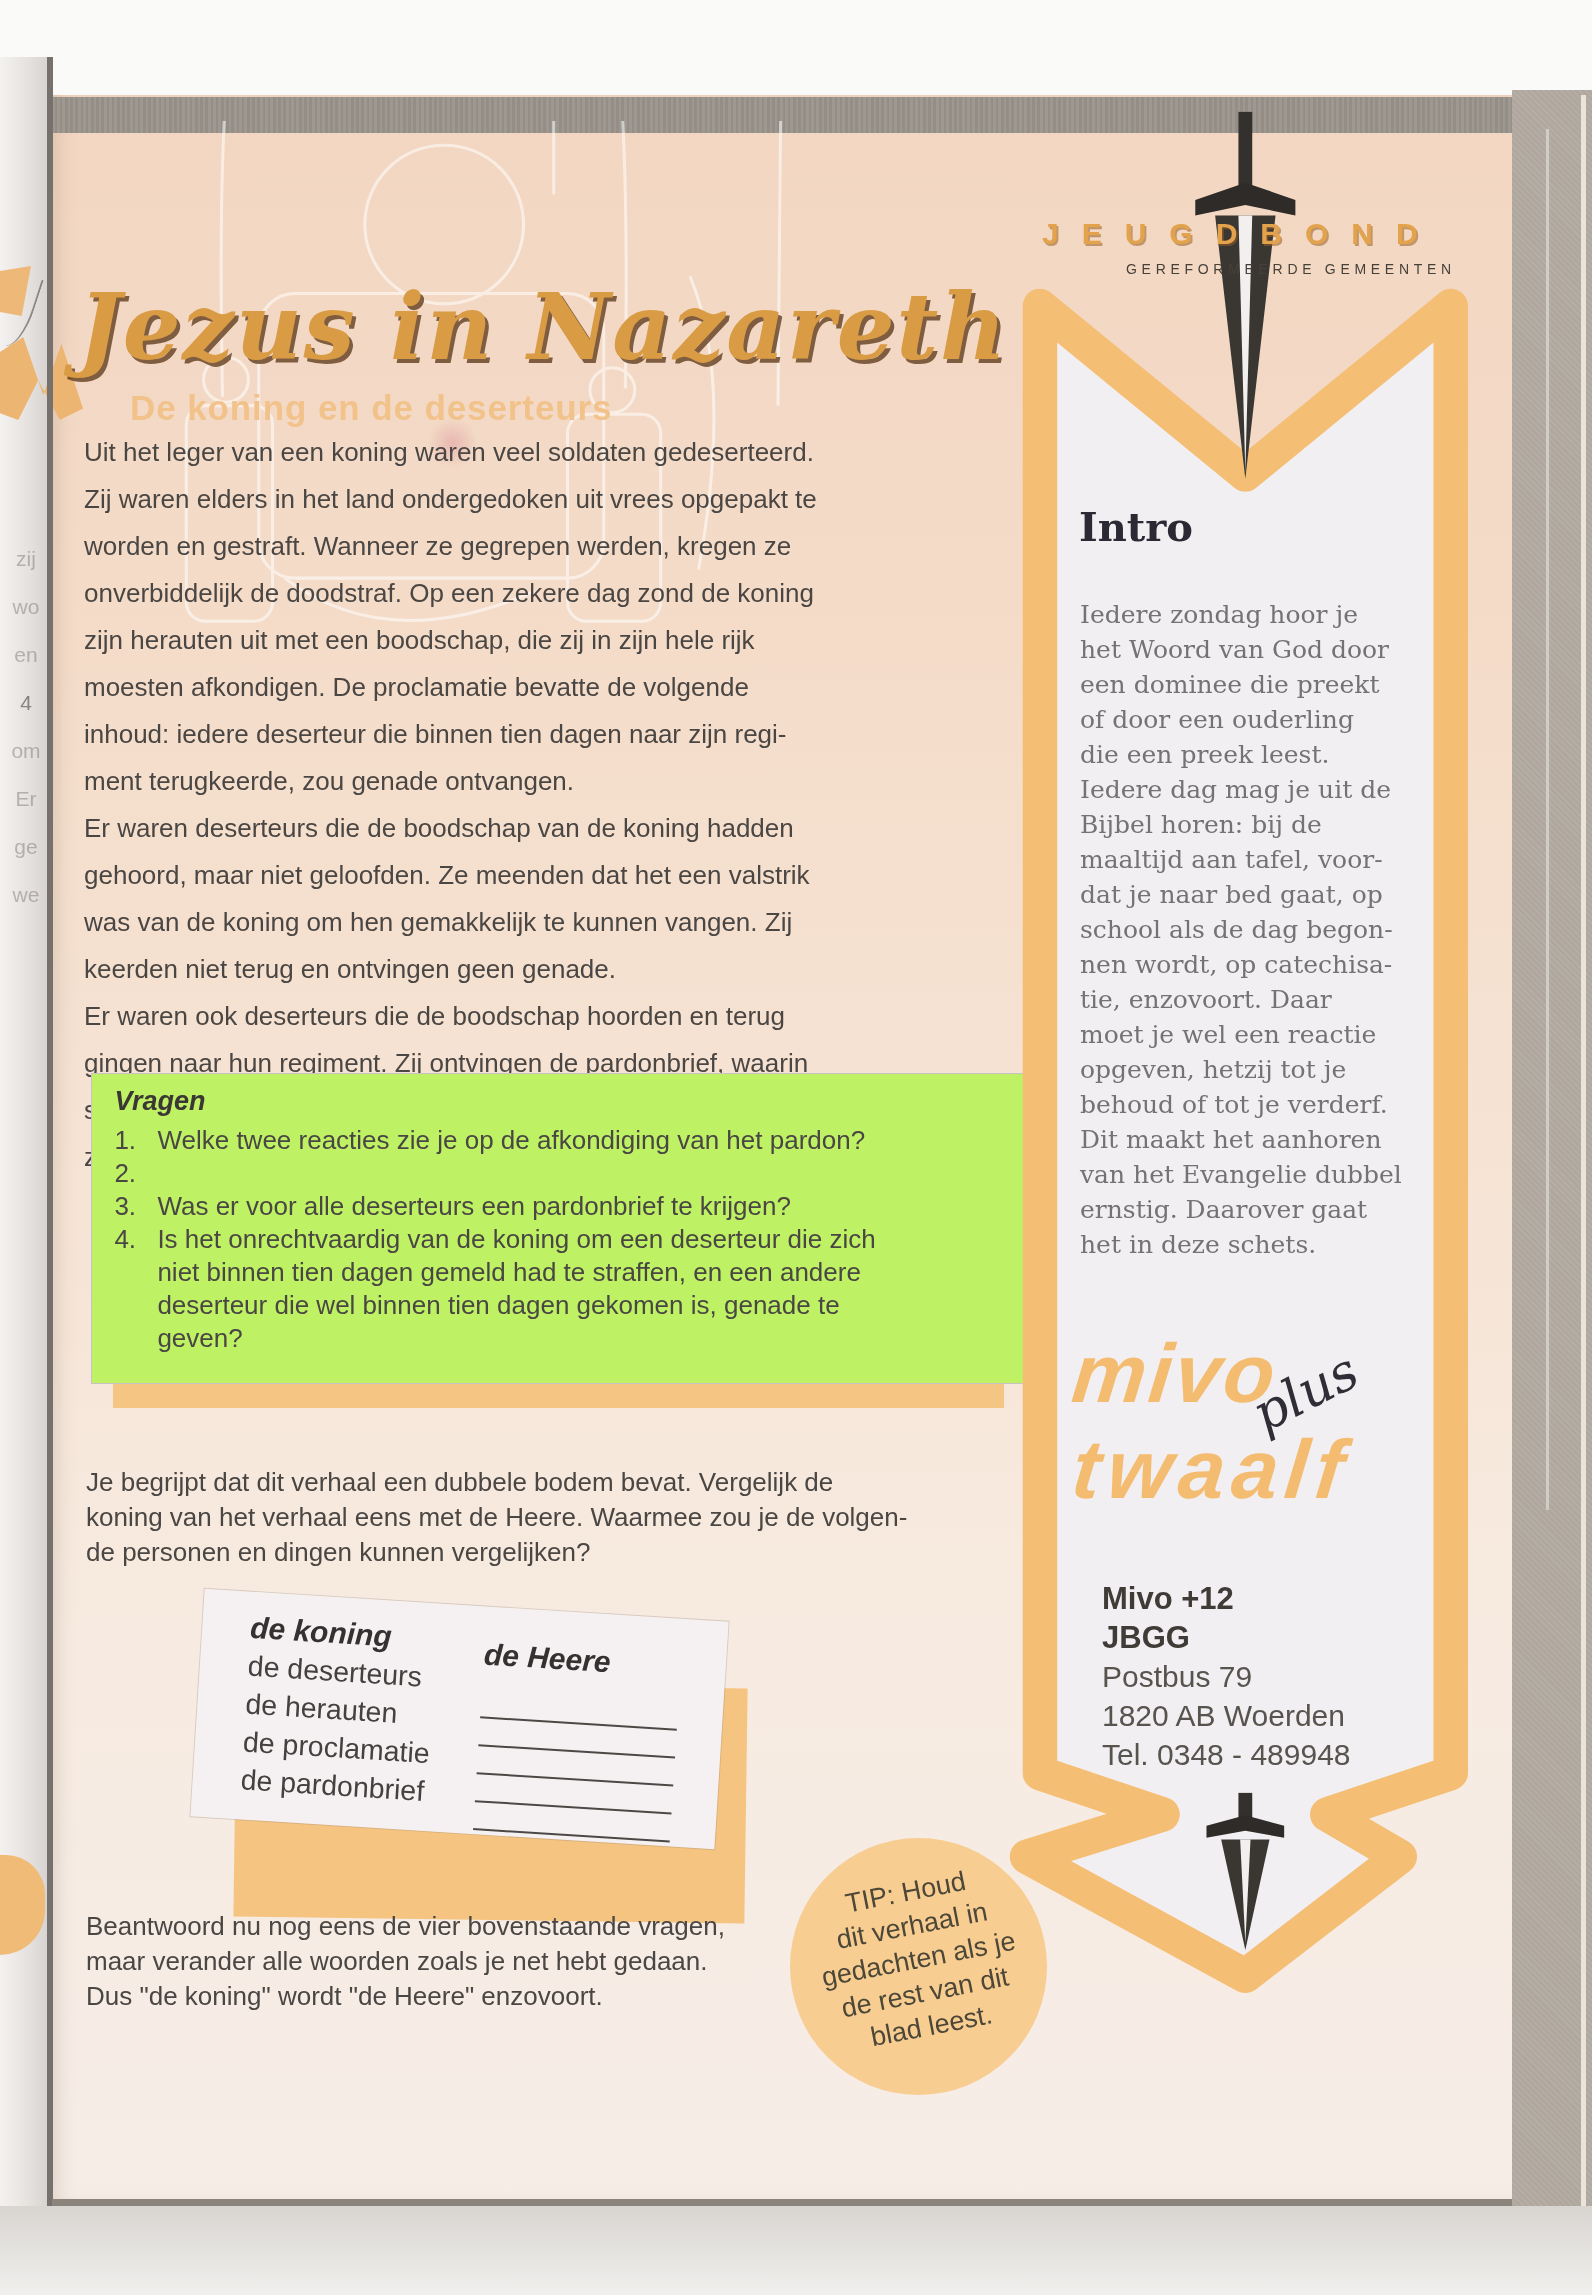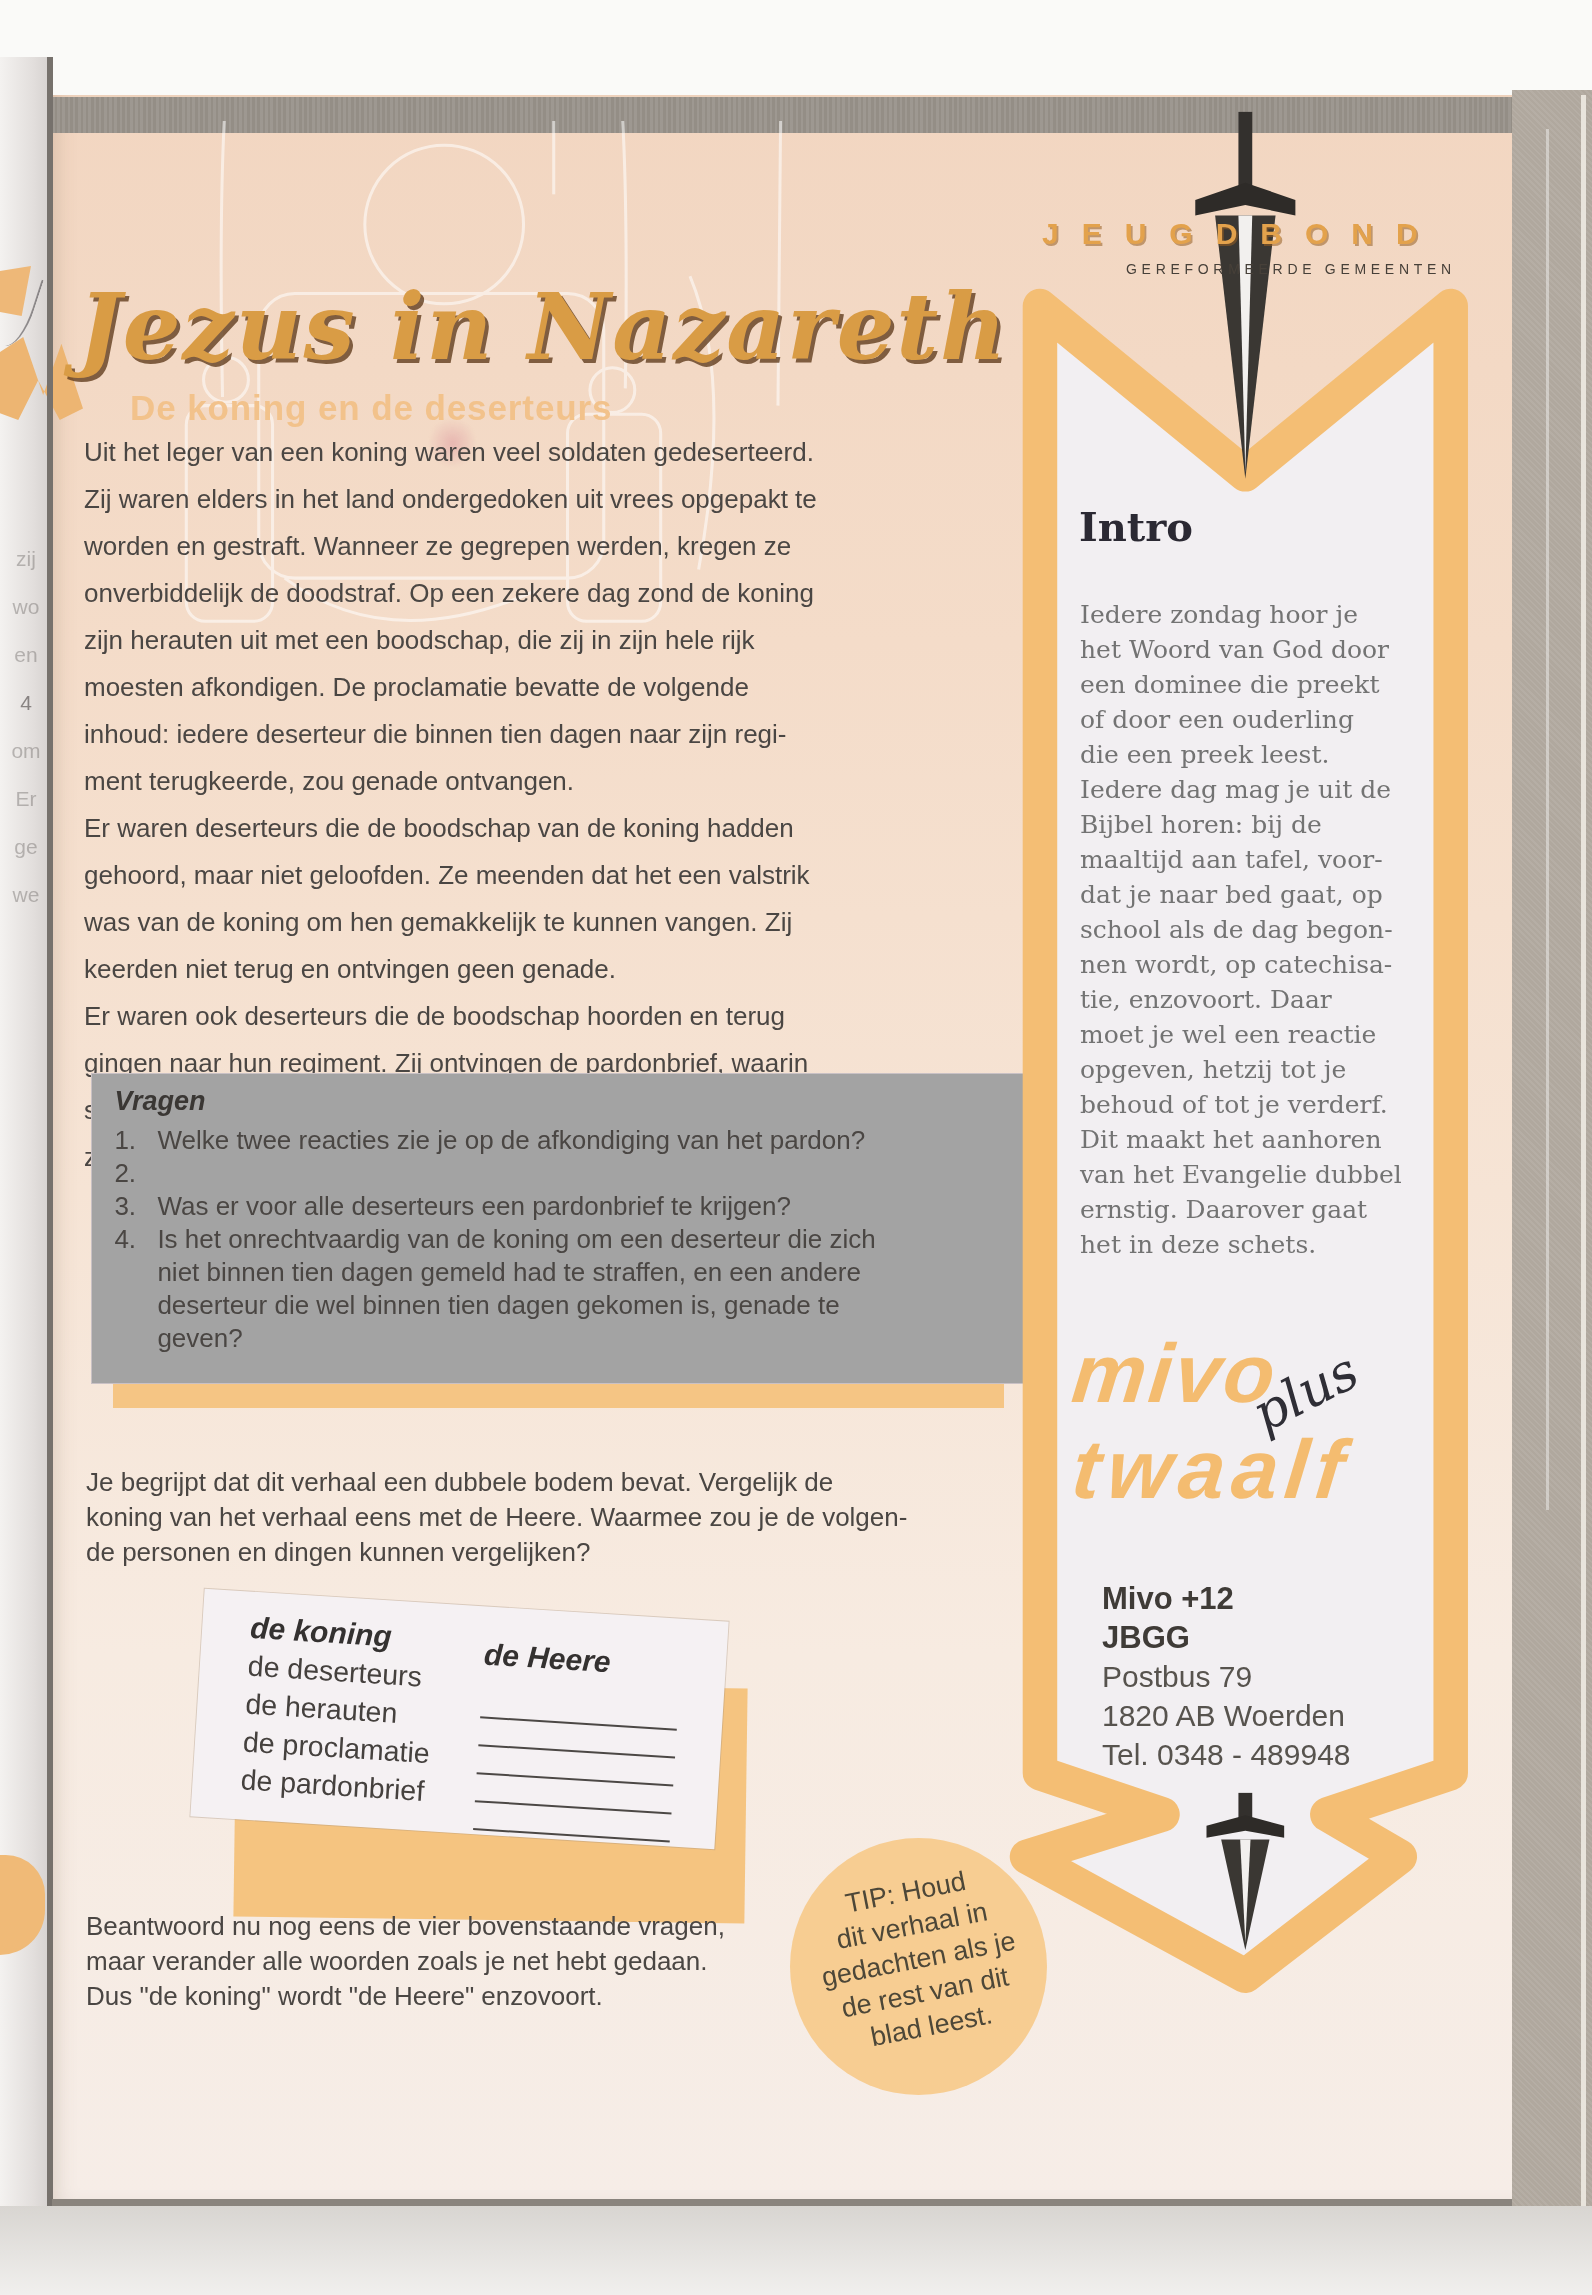--- a/index.html
+++ b/index.html
@@ -42,21 +42,21 @@
   .smudge{left:430px;top:416px;width:45px;height:54px;border-radius:50%;
     background:radial-gradient(circle,rgba(214,130,145,.4),rgba(214,130,145,0) 70%);filter:blur(1.7px);}
 
   
   .title{left:78px;top:274px;font-family:"DejaVu Serif",serif;font-style:italic;font-weight:bold;
     font-size:91px;color:#d99c45;text-shadow:3.5px 3.5px 0 rgba(98,61,30,.8);letter-spacing:1.7px;}
   .subtitle{left:86px;top:388px;font-size:35px;font-weight:bold;color:#f2c28b;letter-spacing:0.9px;margin-left:44px;}
   .story{left:84px;top:429px;width:923px;font-size:26px;line-height:47px;color:#4a4643;}
 
   .vragen-shadow{left:113px;top:1097px;width:891px;height:311px;background:#f5c584;}
-  .vragen-box{left:91px;top:1073px;width:1013px;height:311px;background:#a3a3a3;
+  .vragen-box{left:91px;top:1073px;width:1013px;height:311px;background:#bef264;
     border:1.7px solid #c9c1c5;box-sizing:border-box;padding:12px 22.4px;}
   .vragen-title{font-size:27px;font-weight:bold;font-style:italic;color:#3a3734;margin-bottom:7px;}
   .q-row{display:flex;font-size:26px;line-height:33px;color:#4a4643;}
   .q-num{width:43px;flex:none;}
 
   .compare{left:86px;top:1465px;width:863px;font-size:26px;line-height:35px;color:#4a4643;}
 
   .card-shadow{left:235px;top:1685px;width:511px;height:235px;background:#f5c480;transform:rotate(.8deg);}
   .card{left:197px;top:1605px;width:525px;height:228px;background:#f5f1f3;transform:rotate(3.6deg);
     box-shadow:0 0 0 0.9px rgba(160,140,120,.35);}

